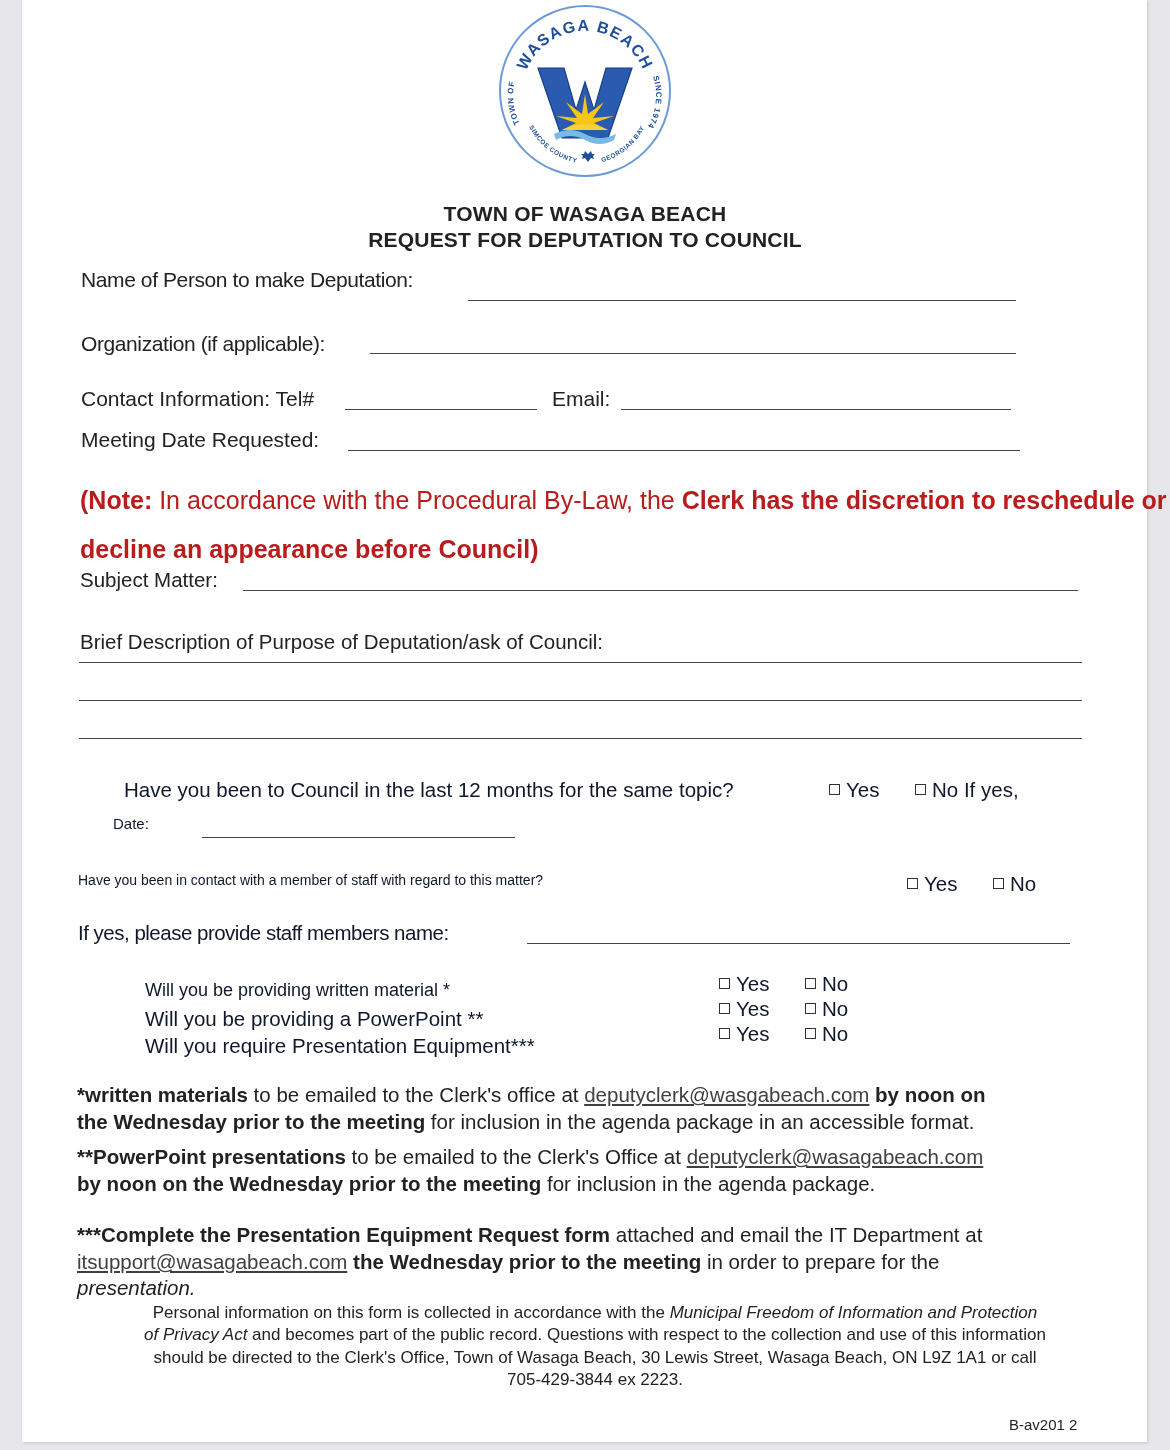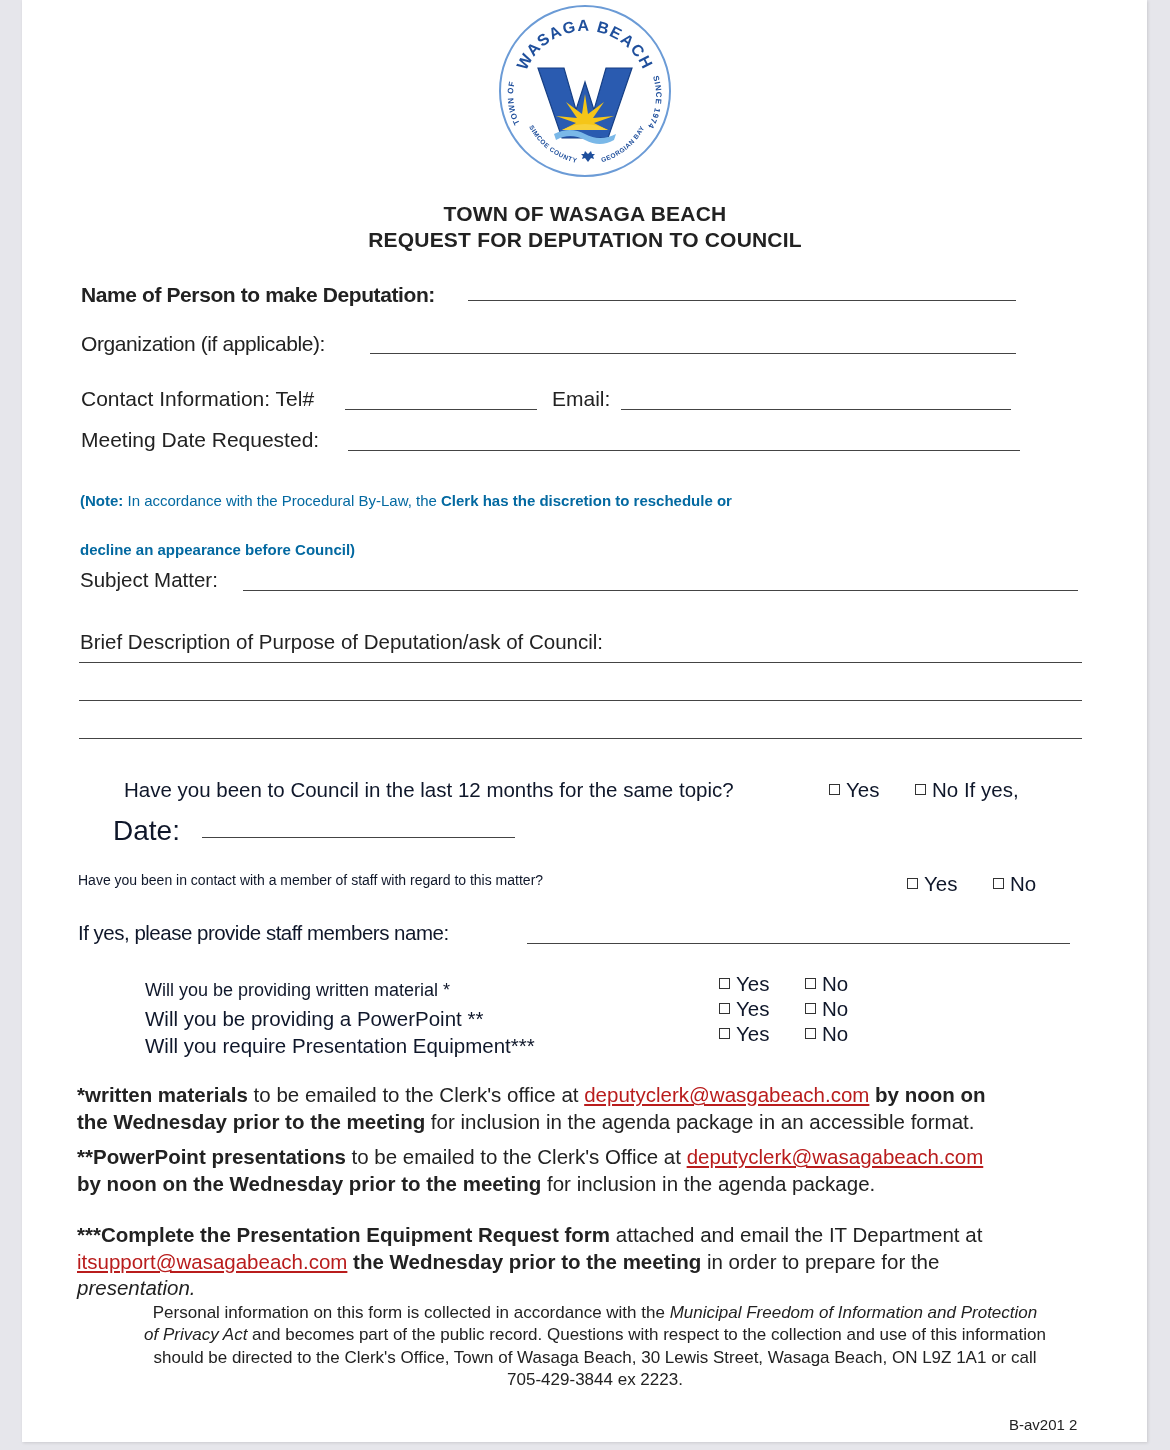--- a/index.html
+++ b/index.html
@@ -19,25 +19,25 @@
     box-shadow: 1px 1px 3px rgba(0,0,0,0.12);
   }
   .abs { position: absolute; white-space: nowrap; }
   .logo { position: absolute; left: 496px; top: 2px; width: 178px; height: 178px; }
   .title {
     position: absolute; left: 0; width: 1170px; text-align: center;
     font-weight: bold; font-size: 21px; letter-spacing: 0.2px; color: #222;
   }
   .lbl { font-size: 21px; color: #222; }
   .line { position: absolute; height: 0; border-top: 1.6px solid #444; }
-  .note { font-size: 15px; line-height: 27px; color: #0369a1; }
+  .note { font-size: 25px; line-height: 27px; color: #b91c1c; }
   .q { font-size: 21px; color: #0f172a; }
   .cb { display: inline-block; width: 9px; height: 9px; border: 1px solid #333; margin-right: 6px; vertical-align: 2px; cursor: pointer; }
   .foot { font-size: 20.5px; line-height: 27px; color: #222; }
-  .foot a, .email { color: #b91c1c; text-decoration: underline; }
+  .foot a, .email { color: #404040; text-decoration: underline; }
   .privacy { position: absolute; left: 70px; width: 1050px; text-align: center; font-size: 17px; line-height: 22.5px; color: #222; }
   .code { font-size: 15px; color: #222; }
   b { font-weight: bold; }
 </style>
 </head>
 <body>
 
 <div class="page"></div>
 
 <svg class="logo" viewBox="0 0 178 178">
@@ -71,21 +71,21 @@
   <g>
     <path d="M 89 92 L 92 112 L 108 100 L 97 116 L 118 114 L 98 121 L 112 128 L 66 128 L 80 121 L 60 114 L 81 116 L 70 100 L 86 112 Z" fill="#f5c518"></path>
     <path d="M 66 128 Q 89 116 112 128 Z" fill="#f7d13a"></path>
   </g>
   <path d="M 58 132 Q 74 124 89 132 Q 104 140 120 132 L 118 138 Q 104 146 89 138 Q 74 130 60 138 Z" fill="#7ab8e8"></path>
 </svg>
 
 <div class="title" style="top:202px;">TOWN OF WASAGA BEACH</div>
 <div class="title" style="top:228px;">REQUEST FOR DEPUTATION TO COUNCIL</div>
 
-<div class="abs lbl" style="left:81px; top:283px; letter-spacing:-0.4px;font-weight:bold;">Name of Person to make Deputation:</div>
+<div class="abs lbl" style="left:81px; top:268px; letter-spacing:-0.4px;">Name of Person to make Deputation:</div>
 <div class="line" style="left:468px; top:300px; width:548px;"></div>
 
 <div class="abs lbl" style="left:81px; top:332px; letter-spacing:-0.4px;">Organization (if applicable):</div>
 <div class="line" style="left:370px; top:353px; width:646px;"></div>
 
 <div class="abs lbl" style="left:81px; top:387px;">Contact Information: Tel#</div>
 <div class="line" style="left:345px; top:409px; width:192px;"></div>
 <div class="abs lbl" style="left:552px; top:387px;">Email:</div>
 <div class="line" style="left:621px; top:409px; width:390px;"></div>
 
@@ -99,21 +99,21 @@
 <div class="line" style="left:243px; top:590px; width:835px;"></div>
 
 <div class="abs lbl" style="left:80px; top:614px; font-size:20.5px;margin-top:16px;">Brief Description of Purpose of Deputation/ask of Council:</div>
 <div class="line" style="left:79px; top:662px; width:1003px;"></div>
 <div class="line" style="left:79px; top:700px; width:1003px;"></div>
 <div class="line" style="left:79px; top:738px; width:1003px;"></div>
 
 <div class="abs q" style="left:124px; top:778px; font-size:20.5px;">Have you been to Council in the last 12 months for the same topic?</div>
 <div class="abs q" style="left:829px; top:778px; font-size:20.5px;"><span class="cb"></span><span>Yes</span></div>
 <div class="abs q" style="left:915px; top:778px; font-size:20.5px;"><span class="cb"></span><span>No</span> <span>If yes,</span></div>
-<div class="abs q" style="left:113px; top:815px; font-size:28px;">Date:</div>
+<div class="abs q" style="left:113px; top:815px; font-size:15px;">Date:</div>
 <div class="line" style="left:202px; top:837px; width:313px;"></div>
 
 <div class="abs q" style="left:78px; top:872px; font-size:14px;">Have you been in contact with a member of staff with regard to this matter?</div>
 <div class="abs q" style="left:907px; top:872px; font-size:20.5px;"><span class="cb"></span><span>Yes</span></div>
 <div class="abs q" style="left:993px; top:872px; font-size:20.5px;"><span class="cb"></span><span>No</span></div>
 <div class="abs q" style="left:78px; top:921px; font-size:20.5px; letter-spacing:-0.5px;">If yes, please provide staff members name:</div>
 <div class="line" style="left:527px; top:943px; width:543px;"></div>
 
 <div class="abs q" style="left:145px; top:980px; font-size:18px;">Will you be providing written material *</div>
 <div class="abs q" style="left:145px; top:1007px; font-size:20.5px;">Will you be providing a PowerPoint **</div>

